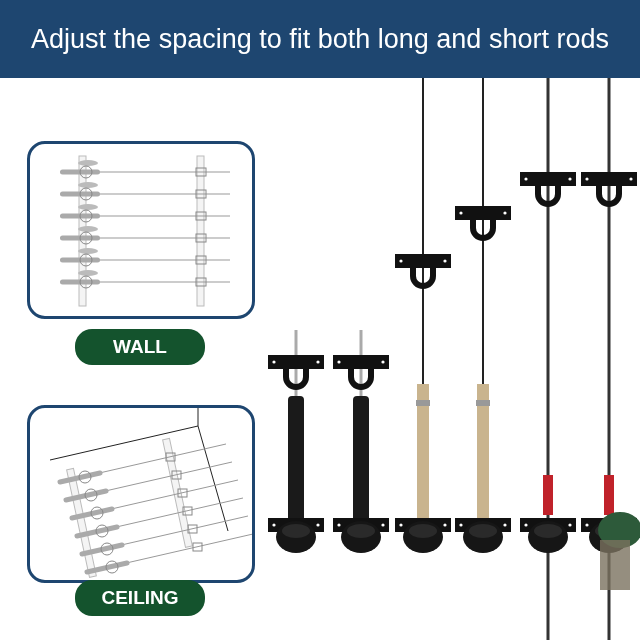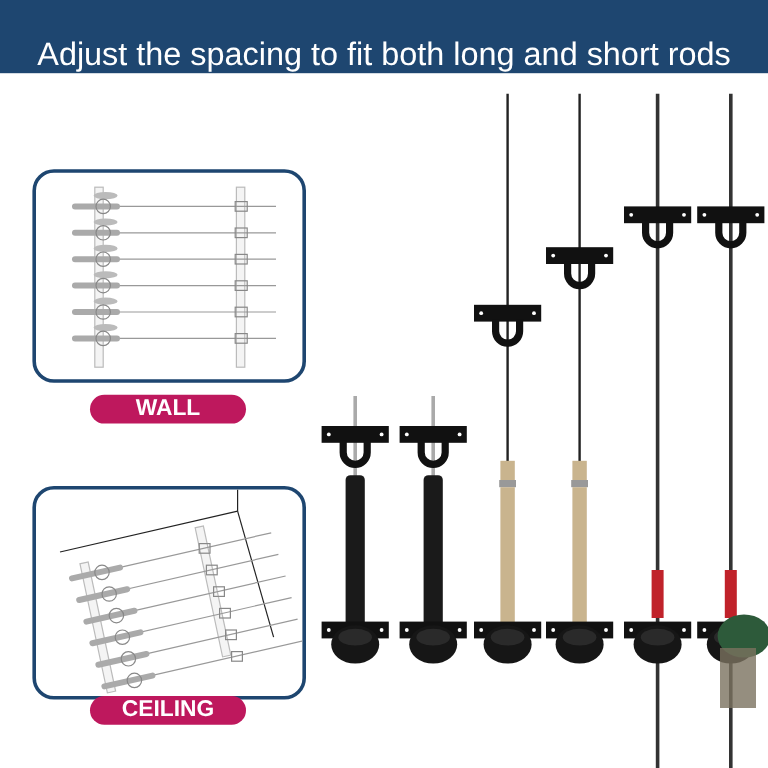--- a/index.html
+++ b/index.html
@@ -1,22 +1,22 @@
 <!DOCTYPE html>
 <html><head>
 <meta charset="utf-8">
 <style>
   html,body{margin:0;padding:0;}
   body{width:640px;height:640px;background:#ffffff;position:relative;overflow:hidden;font-family:"Liberation Sans",sans-serif;}
-  .banner{position:absolute;left:0;top:0;width:640px;height:61px;background:#1e4670;display:flex;align-items:flex-end;justify-content:center;}
+  .banner{position:absolute;left:0;top:0;width:640px;height:78px;background:#1e4670;display:flex;align-items:center;justify-content:center;}
   .banner-title{color:#ffffff;font-size:27px;font-family:"Liberation Sans",sans-serif;letter-spacing:0px;}
   .panel{position:absolute;left:27px;width:228px;border:3px solid #1e4670;border-radius:18px;background:#fff;box-sizing:border-box;}
   .panel.wall{top:141px;height:178px;}
   .panel.ceiling{top:405px;height:178px;}
-  .badge{position:absolute;left:75px;width:130px;height:24px;background:#be185d;border-radius:17px;color:#fff;font-weight:bold;font-size:19px;display:flex;align-items:center;justify-content:center;font-family:"Liberation Sans",sans-serif;}
+  .badge{position:absolute;left:75px;width:130px;height:36px;background:#14532d;border-radius:17px;color:#fff;font-weight:bold;font-size:19px;display:flex;align-items:center;justify-content:center;font-family:"Liberation Sans",sans-serif;}
   .badge.wall{top:329px;}
   .badge.ceiling{top:580px;}
   svg{position:absolute;}
 </style>
 </head>
 <body>
 
 <div class="banner">
   <span class="banner-title">Adjust the spacing to fit both long and short rods</span>
 </div>

